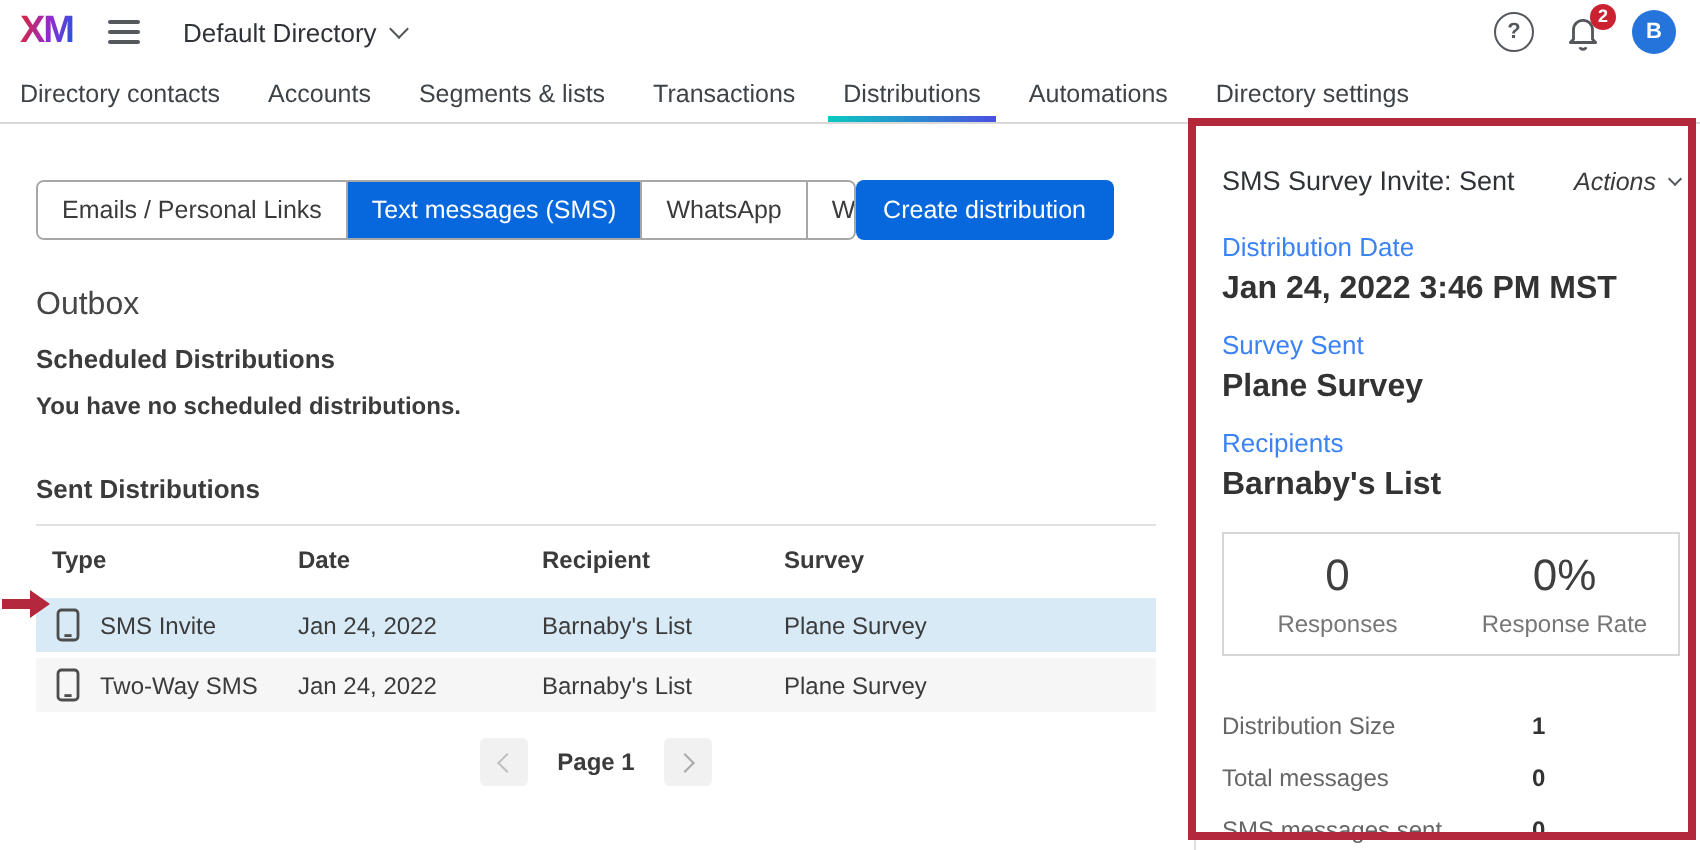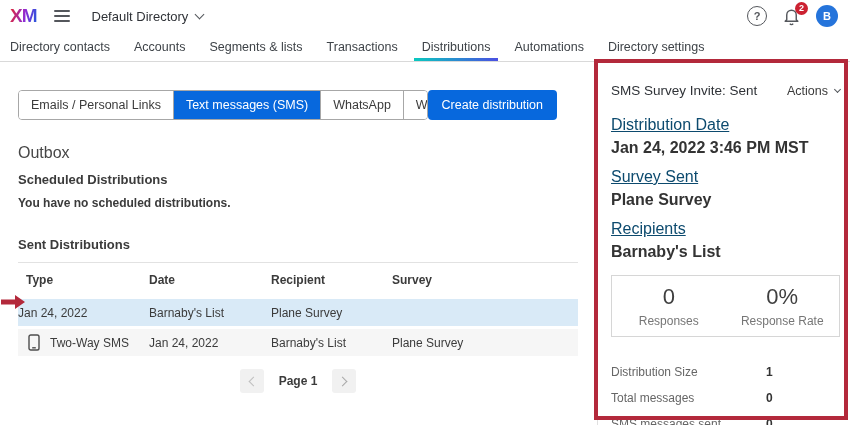--- a/index.html
+++ b/index.html
@@ -54,24 +54,24 @@
   .page-btn { width: 24px; height: 24px; background: #f1f1f1; border-radius: 3px; display: flex; align-items: center; justify-content: center; cursor: pointer; }
   .page-btn .chev { border-color: #bfbfbf; margin: 0; }
   .page-btn .chev.left { transform: rotate(135deg); margin-left: 3px; }
   .page-btn .chev.right { transform: rotate(-45deg); margin-right: 3px; border-color: #a8a8a8; }
   .page-label { font-size: 12px; font-weight: 700; }
   
   .v-divider { position: absolute; left: 597px; top: 62px; bottom: 0; width: 1px; background: #e0e0e0; }
   .panel { position: absolute; left: 598px; top: 62px; right: 0; bottom: 0; padding: 21px 10px 0 13px; background: #fff; }
   .panel-head { display: flex; justify-content: space-between; align-items: center; }
   .panel-title { font-size: 13.5px; color: #2f3237; }
-  .actions { font-size: 12.5px; display: flex; align-items: center; gap: 7px; cursor: pointer; color: #3b3b3b; }
+  .actions { font-size: 12.5px; display: flex; align-items: center; gap: 7px; cursor: pointer; color: #3b3b3b; font-style: italic; }
   .field { margin-top: 11px; }
   .field.first { margin-top: 18px; }
-  .f-label { font-size: 16px; color: #0c4a6e; text-decoration: underline; }
+  .f-label { font-size: 13px; color: #3b82f6; }
   .f-value { font-size: 16px; font-weight: 700; margin-top: 5px; color: #333; }
   .stats-box { margin-top: 14px; border: 1px solid #d6d6d6; display: flex; height: 62px; }
   .stat { flex: 1; display: flex; flex-direction: column; align-items: center; justify-content: center; gap: 4px; }
   .stat-num { font-size: 22px; color: #3f3f3f; }
   .stat-label { font-size: 12px; color: #767676; }
   .metrics { margin-top: 22px; }
   .metric { display: grid; grid-template-columns: 155px 1fr; align-items: center; height: 26px; }
   .m-label { font-size: 12px; color: #666; }
   .m-value { font-size: 12px; font-weight: 700; color: #333; }
   
@@ -132,20 +132,27 @@
   <h2 class="sub-h sent">Sent Distributions</h2>
 
   <div class="table">
     <div class="t-head">
       <span class="th">Type</span>
       <span class="th">Date</span>
       <span class="th">Recipient</span>
       <span class="th">Survey</span>
     </div>
     <div class="t-row hl">
+      <span class="cell-type">
+        <svg width="12" height="17" viewBox="0 0 12 17" fill="none" stroke="#4d4d4d" stroke-width="1.4">
+          <rect x="1" y="1" width="10" height="15" rx="1.8"></rect>
+          <line x1="4.2" y1="13.8" x2="7.8" y2="13.8"></line>
+        </svg>
+        <span>SMS Invite</span>
+      </span>
       <span>Jan 24, 2022</span>
       <span>Barnaby's List</span>
       <span>Plane Survey</span>
     </div>
     <div class="t-row alt">
       <span class="cell-type">
         <svg width="12" height="17" viewBox="0 0 12 17" fill="none" stroke="#4d4d4d" stroke-width="1.4">
           <rect x="1" y="1" width="10" height="15" rx="1.8"></rect>
           <line x1="4.2" y1="13.8" x2="7.8" y2="13.8"></line>
         </svg>

